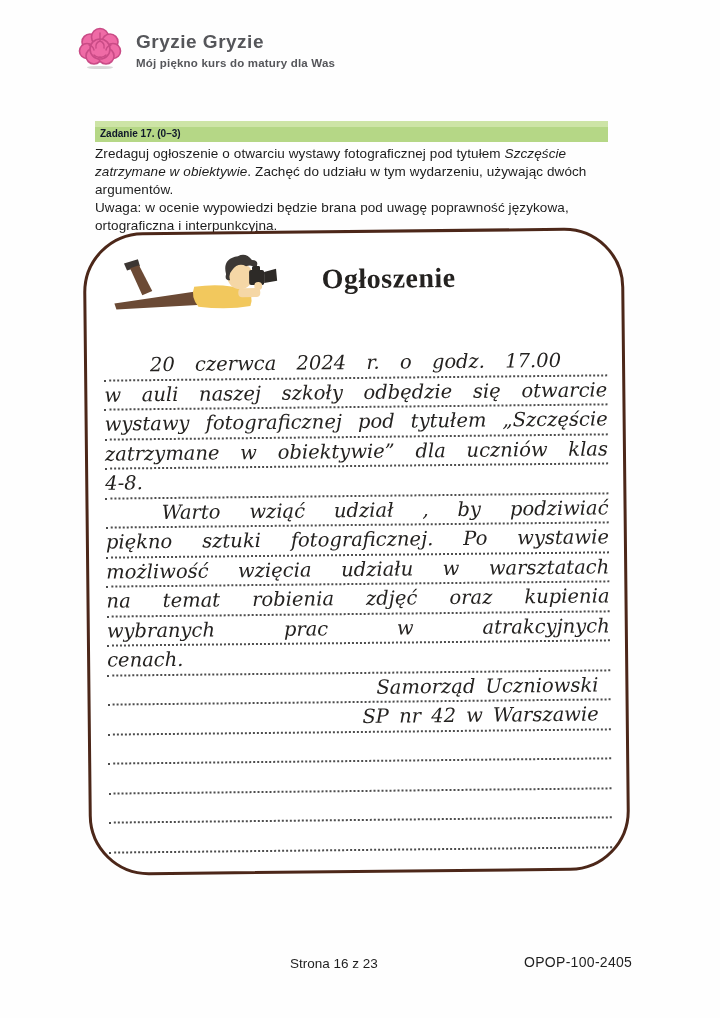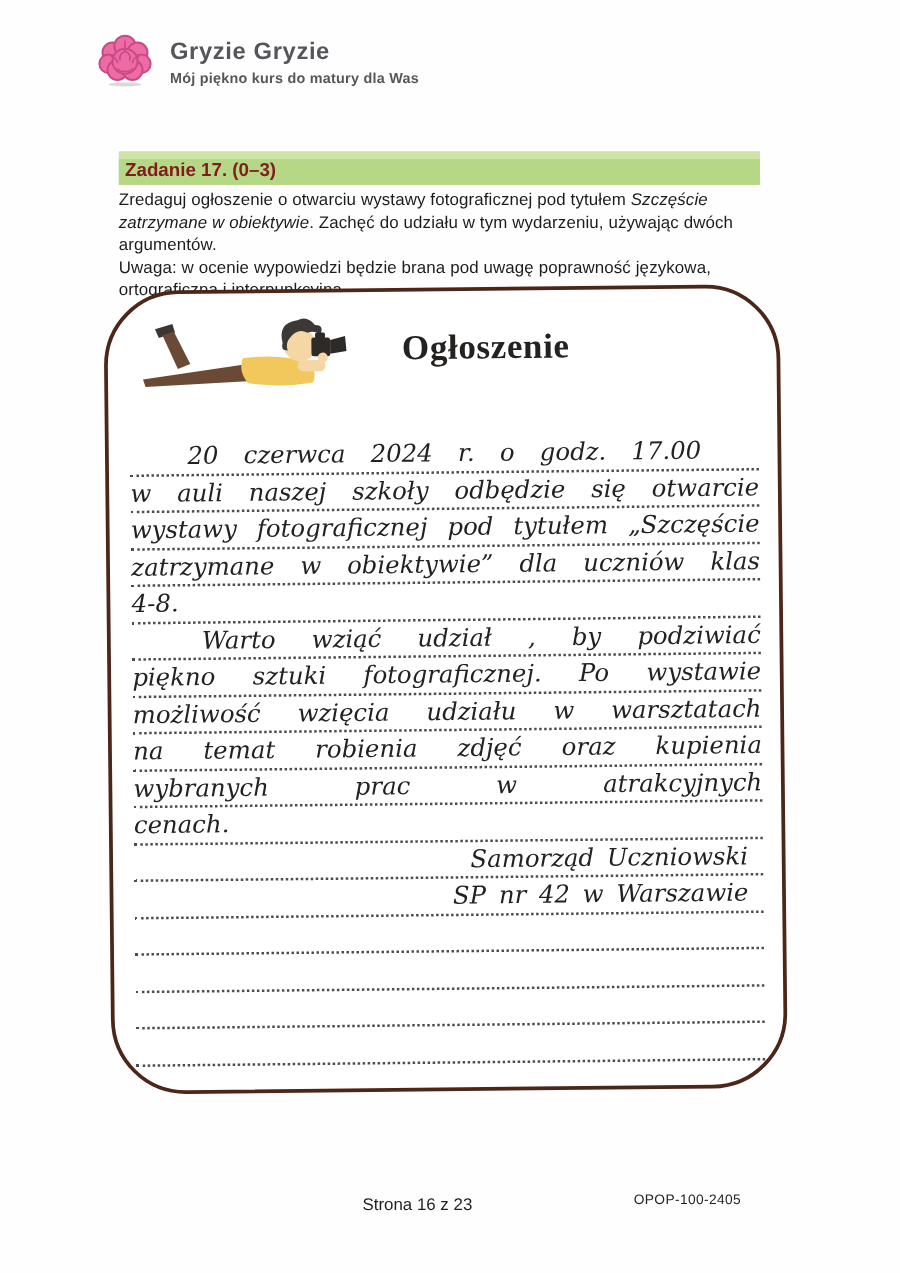--- a/index.html
+++ b/index.html
@@ -25,21 +25,21 @@
   }
   .brand-tagline{
     font-size:11.5px; font-weight:bold; color:#55565a; margin-top:4px; letter-spacing:0.2px;
   }
 
   
   .task{ position:absolute; left:95px; top:121px; width:513px; }
   .task-strip{ height:6px; background:#cde4a6; width:100%; }
   .task-titlebar{
     background:#b5d786; padding:1px 5px 3px 5px;
-    font-size:15px; font-weight:bold; color:#7f1d1d;
+    font-size:10px; font-weight:bold; color:#0f172a;
   }
   .task-instruction, .task-note{
     font-size:13.5px; font-weight:normal; line-height:18px; color:#1c1c1c;
     margin-top:3px; letter-spacing:0.1px;
   }
   .task-note{ margin-top:0; }
   .task-instruction em{ font-style:italic; }
 
   
   .frame{
@@ -76,22 +76,22 @@
   .hw-line.lf{ text-align:left; word-spacing:6px; }
   .hw-line.rt{ text-align:right; padding-right:12px; word-spacing:4px; }
   .hw-line.ind{ text-indent:56px; }
 
   
   .footer-page{
     position:absolute; left:290px; top:956px;
     font-size:13.5px; color:#1f1f1f;
   }
   .footer-code{
-    position:absolute; left:507px; top:954px;
-    font-size:11px; color:#1f1f1f; letter-spacing:0.3px;
+    position:absolute; left:524px; top:954px;
+    font-size:14px; color:#1f1f1f; letter-spacing:0.3px;
   }
 </style>
 </head>
 <body>
 
 <div class="page">
 
   <header class="site-header">
     <svg class="brain-logo" viewBox="0 0 48 46" aria-hidden="true">
       <ellipse cx="24" cy="42.5" rx="13" ry="1.6" fill="#d9d9d9"></ellipse>

